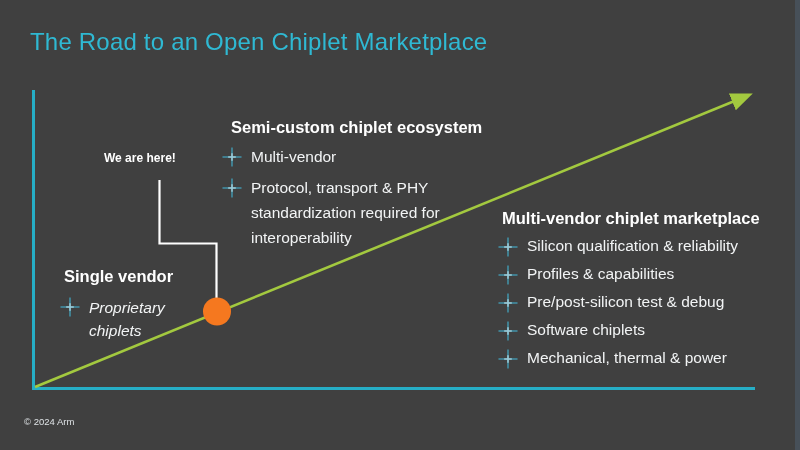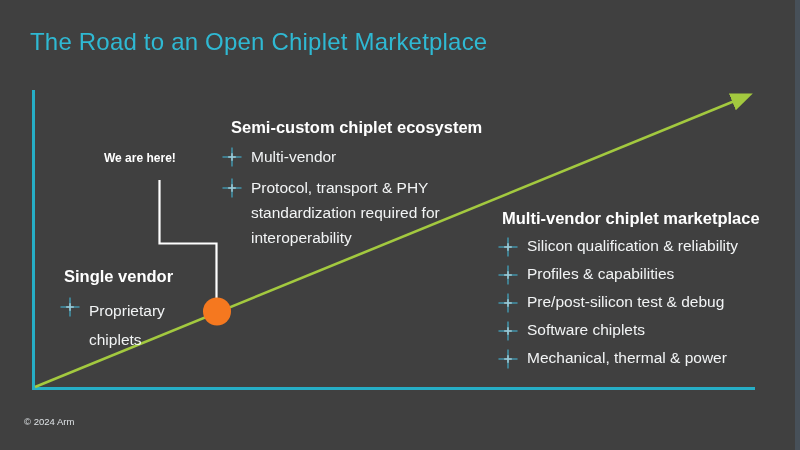--- a/index.html
+++ b/index.html
@@ -25,21 +25,21 @@
   .group h2{
     margin:0;font-size:16.5px;font-weight:700;line-height:21px;color:#FFFFFF;
   }
   .rows{display:flex;flex-direction:column;}
   .row{display:flex;align-items:flex-start;}
   .row svg{flex:0 0 auto;margin-top:1px;margin-right:9px;}
   .row span{font-size:15.5px;font-weight:400;color:#F2F4F5;}
   
   .g-single{left:48px;top:266px;width:170px;margin-left:12px;}
   .g-single h2{margin-left:4px;margin-bottom:9px;}
-  .g-single .row span{line-height:29px;width:100px;}
+  .g-single .row span{line-height:23px;width:100px;font-style:italic;}
   
   .g-semi{left:222px;top:117px;width:270px;}
   .g-semi h2{margin-left:9px;margin-bottom:6px;}
   .g-semi .rows{row-gap:6px;}
   .g-semi .row span{line-height:25px;width:222px;}
   .g-semi .row svg{margin-top:3px;}
   
   .g-market{left:498px;top:208px;width:290px;}
   .g-market h2{margin-left:4px;margin-bottom:7px;}
   .g-market .rows{row-gap:7px;}

